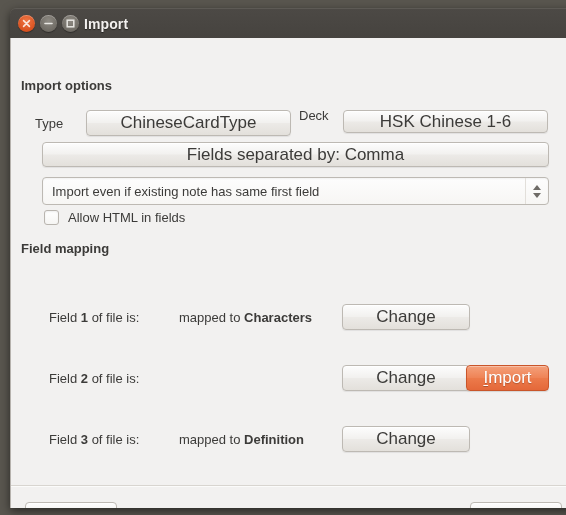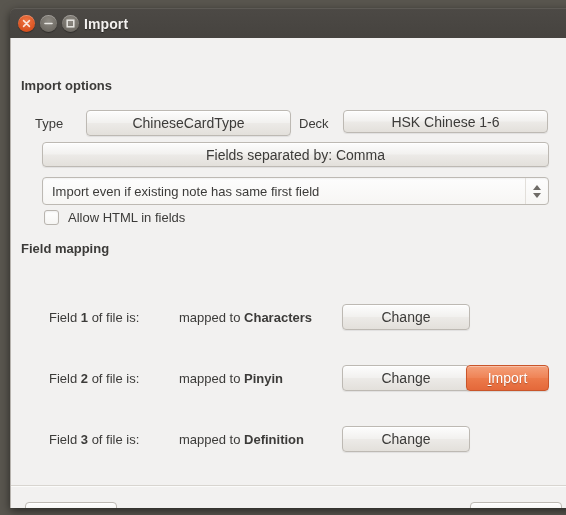--- a/index.html
+++ b/index.html
@@ -89,21 +89,21 @@
     font-size: 13px;
     color: #3c3b39;
   }
 
   
   .btn {
     background: linear-gradient(180deg, #fdfdfd 0%, #f2f1ef 48%, #eceae7 52%, #e3e0db 100%);
     border: 1px solid #bdb9b3;
     border-radius: 4px;
     color: #3c3b39;
-    font-size: 14px;
+    font-size: 17px;
     font-family: "Liberation Sans", sans-serif;
     text-align: center;
     box-sizing: border-box;
     box-shadow: inset 0 1px 0 rgba(255,255,255,0.9), 0 1px 1px rgba(0,0,0,0.07);
     display: flex;
     align-items: center;
     justify-content: center;
     cursor: default;
     padding: 0;
   }
@@ -113,21 +113,21 @@
     color: #ffffff;
     text-shadow: 0 1px 1px rgba(0,0,0,0.25);
     box-shadow: inset 0 1px 0 rgba(255,255,255,0.35), 0 1px 1px rgba(0,0,0,0.12);
   }
 
   .abs { position: absolute; }
 
   
   #type-label { left: 24px; top: 78px; }
   #type-button  { left: 75px;  top: 72px; width: 205px; height: 26px; }
-  #deck-label { left: 288px; top: 78px; }
+  #deck-label { left: 288px; top: 70px; }
   #deck-button  { left: 332px; top: 72px; width: 205px; height: 23px; }
 
   #separator-button { left: 31px; top: 104px; width: 507px; height: 25px; }
 
   
   #dup-combo {
     left: 31px; top: 139px; width: 507px; height: 28px;
     background: linear-gradient(180deg, #fdfdfd 0%, #f7f6f4 100%);
     border: 1px solid #bdb9b3;
     border-radius: 4px;
@@ -253,21 +253,20 @@
     <div class="section-title" id="field-mapping-title">Field mapping</div>
 
     <div class="fm-row" id="fm-row-1">
       <div class="fm-prefix"><span>Field </span><b>1</b><span> of file is:</span></div>
       <div class="fm-mapped"><span>mapped to </span><b>Characters</b></div>
       <div class="btn fm-change">Change</div>
     </div>
 
     <div class="fm-row" id="fm-row-2">
       <div class="fm-prefix"><span>Field </span><b>2</b><span> of file is:</span></div>
-      <div class="fm-mapped"><span>mapped to </span><b>Pinyin</b></div>
       <div class="btn fm-change">Change</div>
       <div class="btn accent" id="import-button">
           <u>I</u>
           <span>mport</span>
         </div>
     </div>
 
     <div class="fm-row" id="fm-row-3">
       <div class="fm-prefix"><span>Field </span><b>3</b><span> of file is:</span></div>
       <div class="fm-mapped"><span>mapped to </span><b>Definition</b></div>

